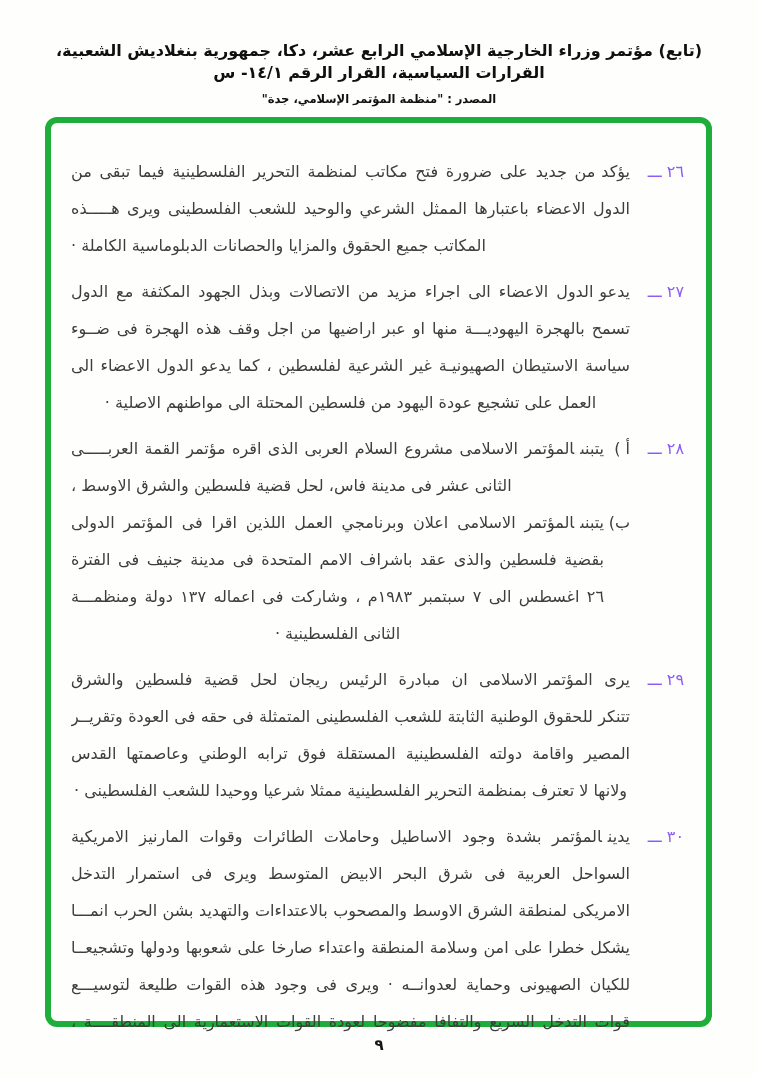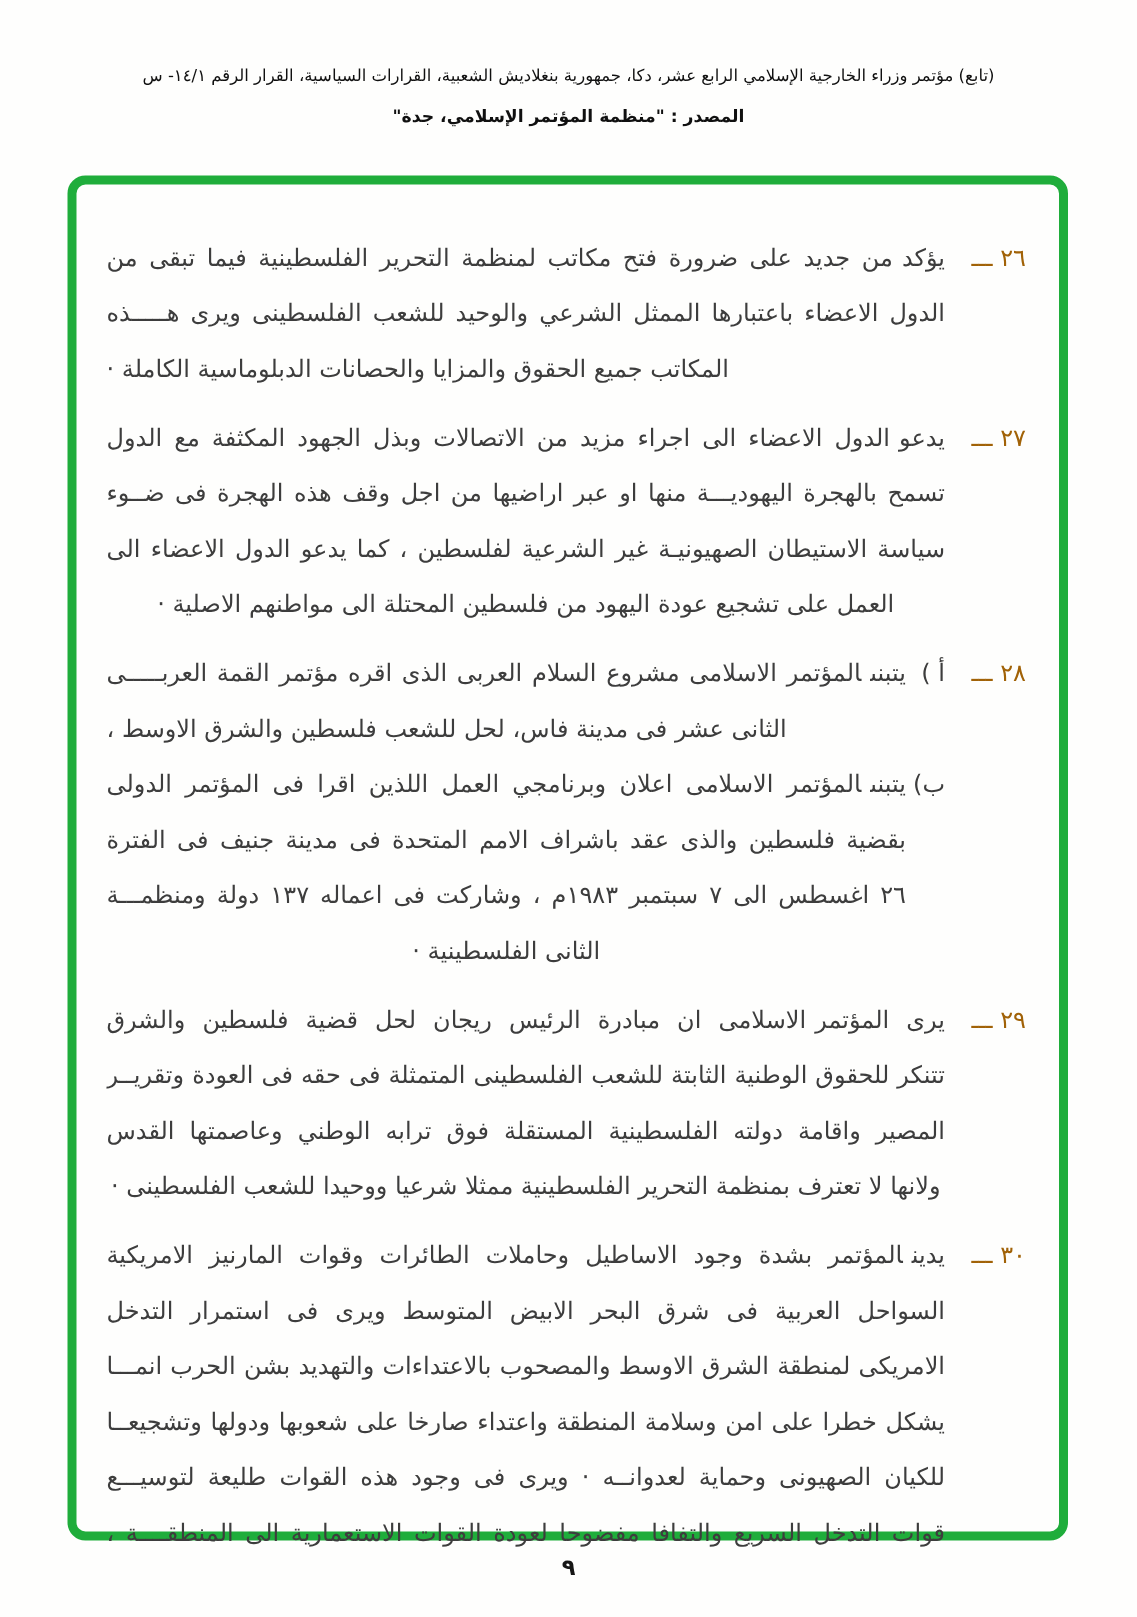--- a/index.html
+++ b/index.html
@@ -13,22 +13,22 @@
   }
   
   .header {
     position: absolute;
     top: 40px; left: 20px; right: 20px;
     text-align: center;
     direction: rtl;
     color: #101010;
   }
   .header .h1 {
-    font-size: 11px;
-    font-weight: normal;
+    font-size: 16px;
+    font-weight: bold;
     letter-spacing: 0px;
     line-height: 22px;
   }
   .header .h2 {
     margin-top: 8px;
     font-size: 11.5px;
     font-weight: bold;
   }
   
   .frame {
@@ -47,21 +47,21 @@
     direction: rtl;
     margin-bottom: 9px;
     color: #3d3d3d;
     font-size: 16px;
   }
   .num {
     width: 54px;
     flex-shrink: 0;
     line-height: 37px;
     white-space: nowrap;
-    color: #a16207;
+    color: #8b5cf6;
   }
   .content { flex: 1; min-width: 0; }
   .line {
     line-height: 37px;
     height: 37px;
     overflow: hidden;
     white-space: nowrap;
   }
   .line.j { text-align: justify; text-align-last: justify; white-space: normal; }
   .line.l { text-align: center; }
@@ -116,21 +116,21 @@
       </div>
     </div>
 
     <div class="item">
       <div class="num">٢٨ ـــ</div>
       <div class="content">
         <div class="sub">
           <div class="submarker">أ )</div>
           <div class="sublines">
             <div class="line j"><span class="kw">يتبنى</span><span>المؤتمر الاسلامى مشروع السلام العربى الذى اقره مؤتمر القمة العربـــــى</span></div>
-            <div class="line c">الثانى عشر فى مدينة فاس، لحل للشعب فلسطين والشرق الاوسط ،</div>
+            <div class="line c">الثانى عشر فى مدينة فاس، لحل قضية فلسطين والشرق الاوسط ،</div>
           </div>
         </div>
         <div class="sub">
           <div class="submarker">ب)</div>
           <div class="sublines">
             <div class="line j"><span class="kw">يتبنى</span><span>المؤتمر الاسلامى اعلان وبرنامجي العمل اللذين اقرا فى المؤتمر الدولى المعنى</span></div>
             <div class="line j">بقضية فلسطين والذى عقد باشراف الامم المتحدة فى مدينة جنيف فى الفترة مـــن</div>
             <div class="line j">٢٦ اغسطس الى ٧ سبتمبر ١٩٨٣م ، وشاركت فى اعماله ١٣٧ دولة ومنظمـــة</div>
             <div class="line l">الثانى الفلسطينية ·</div>
           </div>

